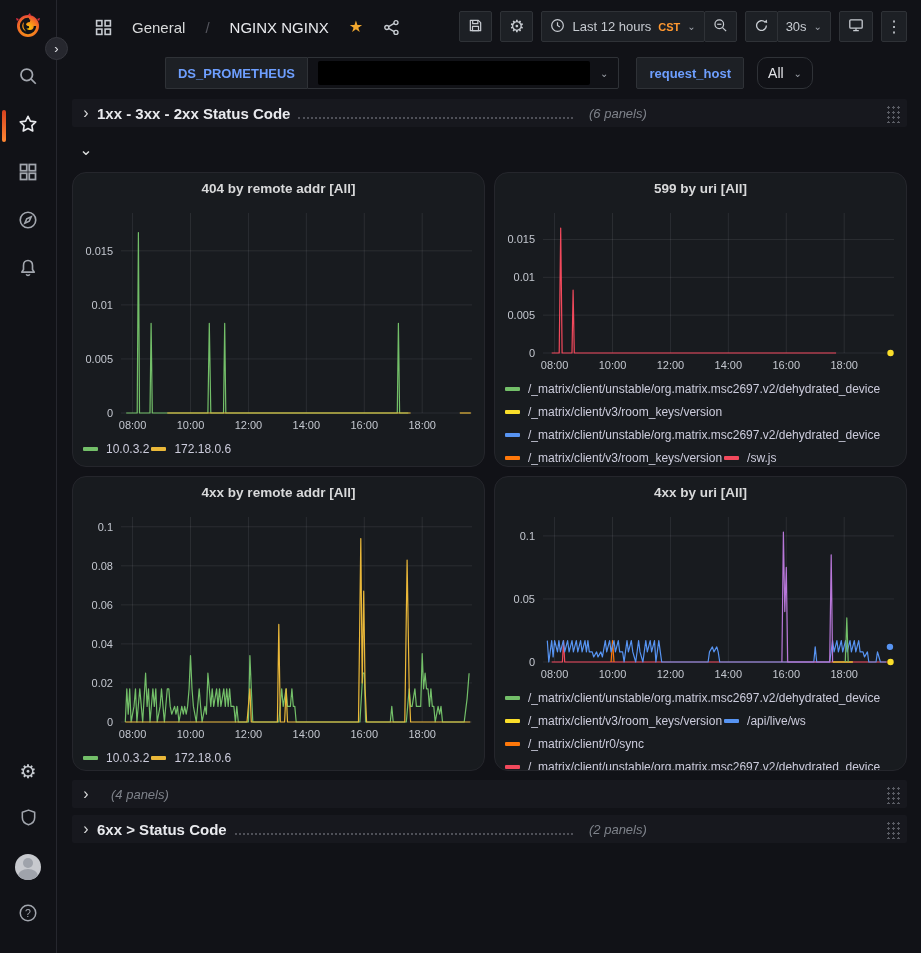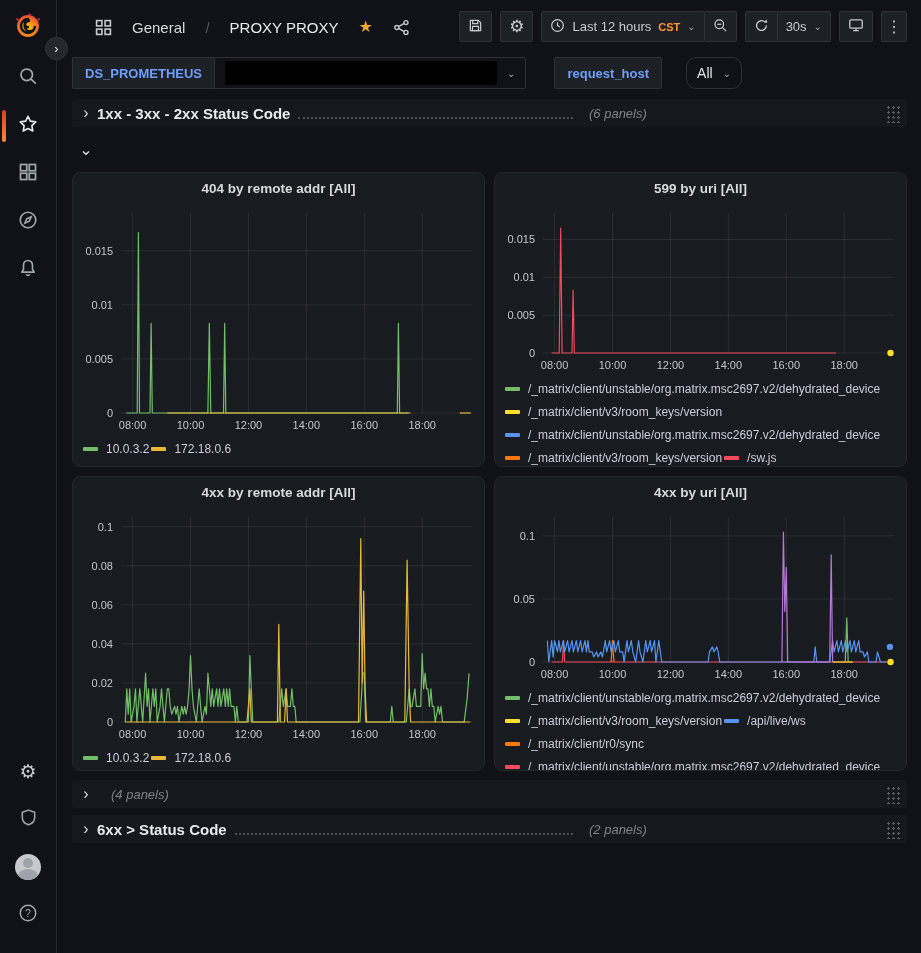--- a/index.html
+++ b/index.html
@@ -39,42 +39,42 @@
   .tbtn { height:31px; min-width:33px; background:#1D2025; border:1px solid #2F3237; border-radius:2px;
     color:#C7CBD1; display:flex; align-items:center; justify-content:center; padding:0 8px; gap:7px;
     font-size:13px; cursor:pointer; }
   .btn-group { display:flex; }
   .btn-group .tbtn + .tbtn { margin-left:-1px; }
   .tz { color:#FF9830; font-weight:700; font-size:11px; }
   .caret { font-size:10px; color:#9FA3AB; }
   .gear-glyph { font-size:17px; line-height:1; color:#C7CBD1; }
   .kebab-glyph { font-size:16px; color:#C7CBD1; letter-spacing:0; }
 
-  .submenu { height:40px; display:flex; align-items:center; gap:28px; padding:0 15px; }
+  .submenu { height:40px; display:flex; align-items:center; gap:17px; padding:0 15px;justify-content:center; }
   .var-group { display:flex; align-items:stretch; height:32px; }
   .var-label { display:flex; align-items:center; padding:0 12px; background:#1D2025; border:1px solid #2F3237;
     border-right:none; border-radius:2px 0 0 2px; color:#6E9FFF; font-weight:700; font-size:13px; }
   .var-value { display:flex; align-items:center; gap:10px; padding:0 10px; background:#111217;
     border:1px solid #2F3237; border-radius:0 2px 2px 0; color:#E3E4E8; font-size:14px; cursor:pointer; }
   .redaction { width:272px; height:24px; background:#000; border-radius:2px; }
 
   .dash { flex:1; padding:2px 14px 0 15px; display:flex; flex-direction:column; }
   .row-head { display:flex; align-items:center; height:28px; padding:0 7px; border-radius:2px; cursor:pointer; }
   .row-head.shaded { background:#17181E; }
   .row-head .chev { width:14px; display:flex; justify-content:center; margin-right:4px; color:#D8D9DA; }
   .row-lead { display:flex; align-items:baseline; width:478px; }
   .row-title { font-size:15px; font-weight:700; color:#E9EAEE; white-space:nowrap; }
   .leader { flex:1; border-bottom:2px dotted #4E4F57; margin:0 2px 3px 8px; }
   .row-count { font-size:13px; font-style:italic; color:#7E828A; margin-left:14px; }
   .drag-handle { margin-left:auto; width:15px; height:19px; cursor:grab;
     background-image:radial-gradient(#5A5C64 1.2px, transparent 1.3px); background-size:5px 5px; background-position:1px 1px; }
   .mt4 { margin-top:4px; } .mt8 { margin-top:8px; } .mt9 { margin-top:9px; } .mt7 { margin-top:7px; }
 
   .panel-grid { display:grid; grid-template-columns:1fr 1fr; gap:9px; margin-top:9px; }
-  .panel { height:295px; background:#181B1F; border:1px solid #25262C; border-radius:8px;
+  .panel { height:295px; background:#181B1F; border:1px solid #25262C; border-radius:14px;
     display:flex; flex-direction:column; overflow:hidden; }
   .panel-title { height:30px; display:flex; align-items:center; justify-content:center;
     font-size:13.5px; font-weight:600; color:#D8D9DA; cursor:pointer; }
   .chart-wrap { flex:0 0 auto; }
   .legend { flex:1; overflow:hidden; padding:2px 10px 4px; display:flex; flex-wrap:wrap;
     align-content:flex-start; column-gap:2px; font-size:12px; color:#CCCCDC; }
   .legend-item { display:flex; align-items:center; gap:8px; height:23px; white-space:nowrap; cursor:pointer; }
   .swatch { width:15px; height:4px; border-radius:1px; flex:0 0 15px; }
 
   svg.chart { display:block; width:100%; }
@@ -172,21 +172,21 @@
         <span class="icon-plain">
           <svg width="17" height="17" viewBox="0 0 16 16" fill="none" stroke="#C7CBD1" stroke-width="1.5">
             <rect x="1.5" y="1.5" width="5" height="5"></rect>
               <rect x="9.5" y="1.5" width="5" height="5"></rect>
             <rect x="1.5" y="9.5" width="5" height="5"></rect>
               <rect x="9.5" y="9.5" width="5" height="5"></rect>
           </svg>
           </span>
         <span class="section">General</span>
         <span class="sep">/</span>
-        <span class="title">PROXY PROXY</span>
+        <span class="title">NGINX NGINX</span>
         <span class="star-fav">★</span>
         <span class="icon-plain">
           <svg width="17" height="17" viewBox="0 0 16 16" fill="none" stroke="#C7CBD1" stroke-width="1.3">
             <circle cx="12.2" cy="3.4" r="1.9"></circle>
               <circle cx="3.6" cy="8" r="1.9"></circle>
               <circle cx="12.2" cy="12.6" r="1.9"></circle>
             <line x1="5.3" y1="7.1" x2="10.5" y2="4.2"></line>
               <line x1="5.3" y1="8.9" x2="10.5" y2="11.8"></line>
           </svg>
           </span>

